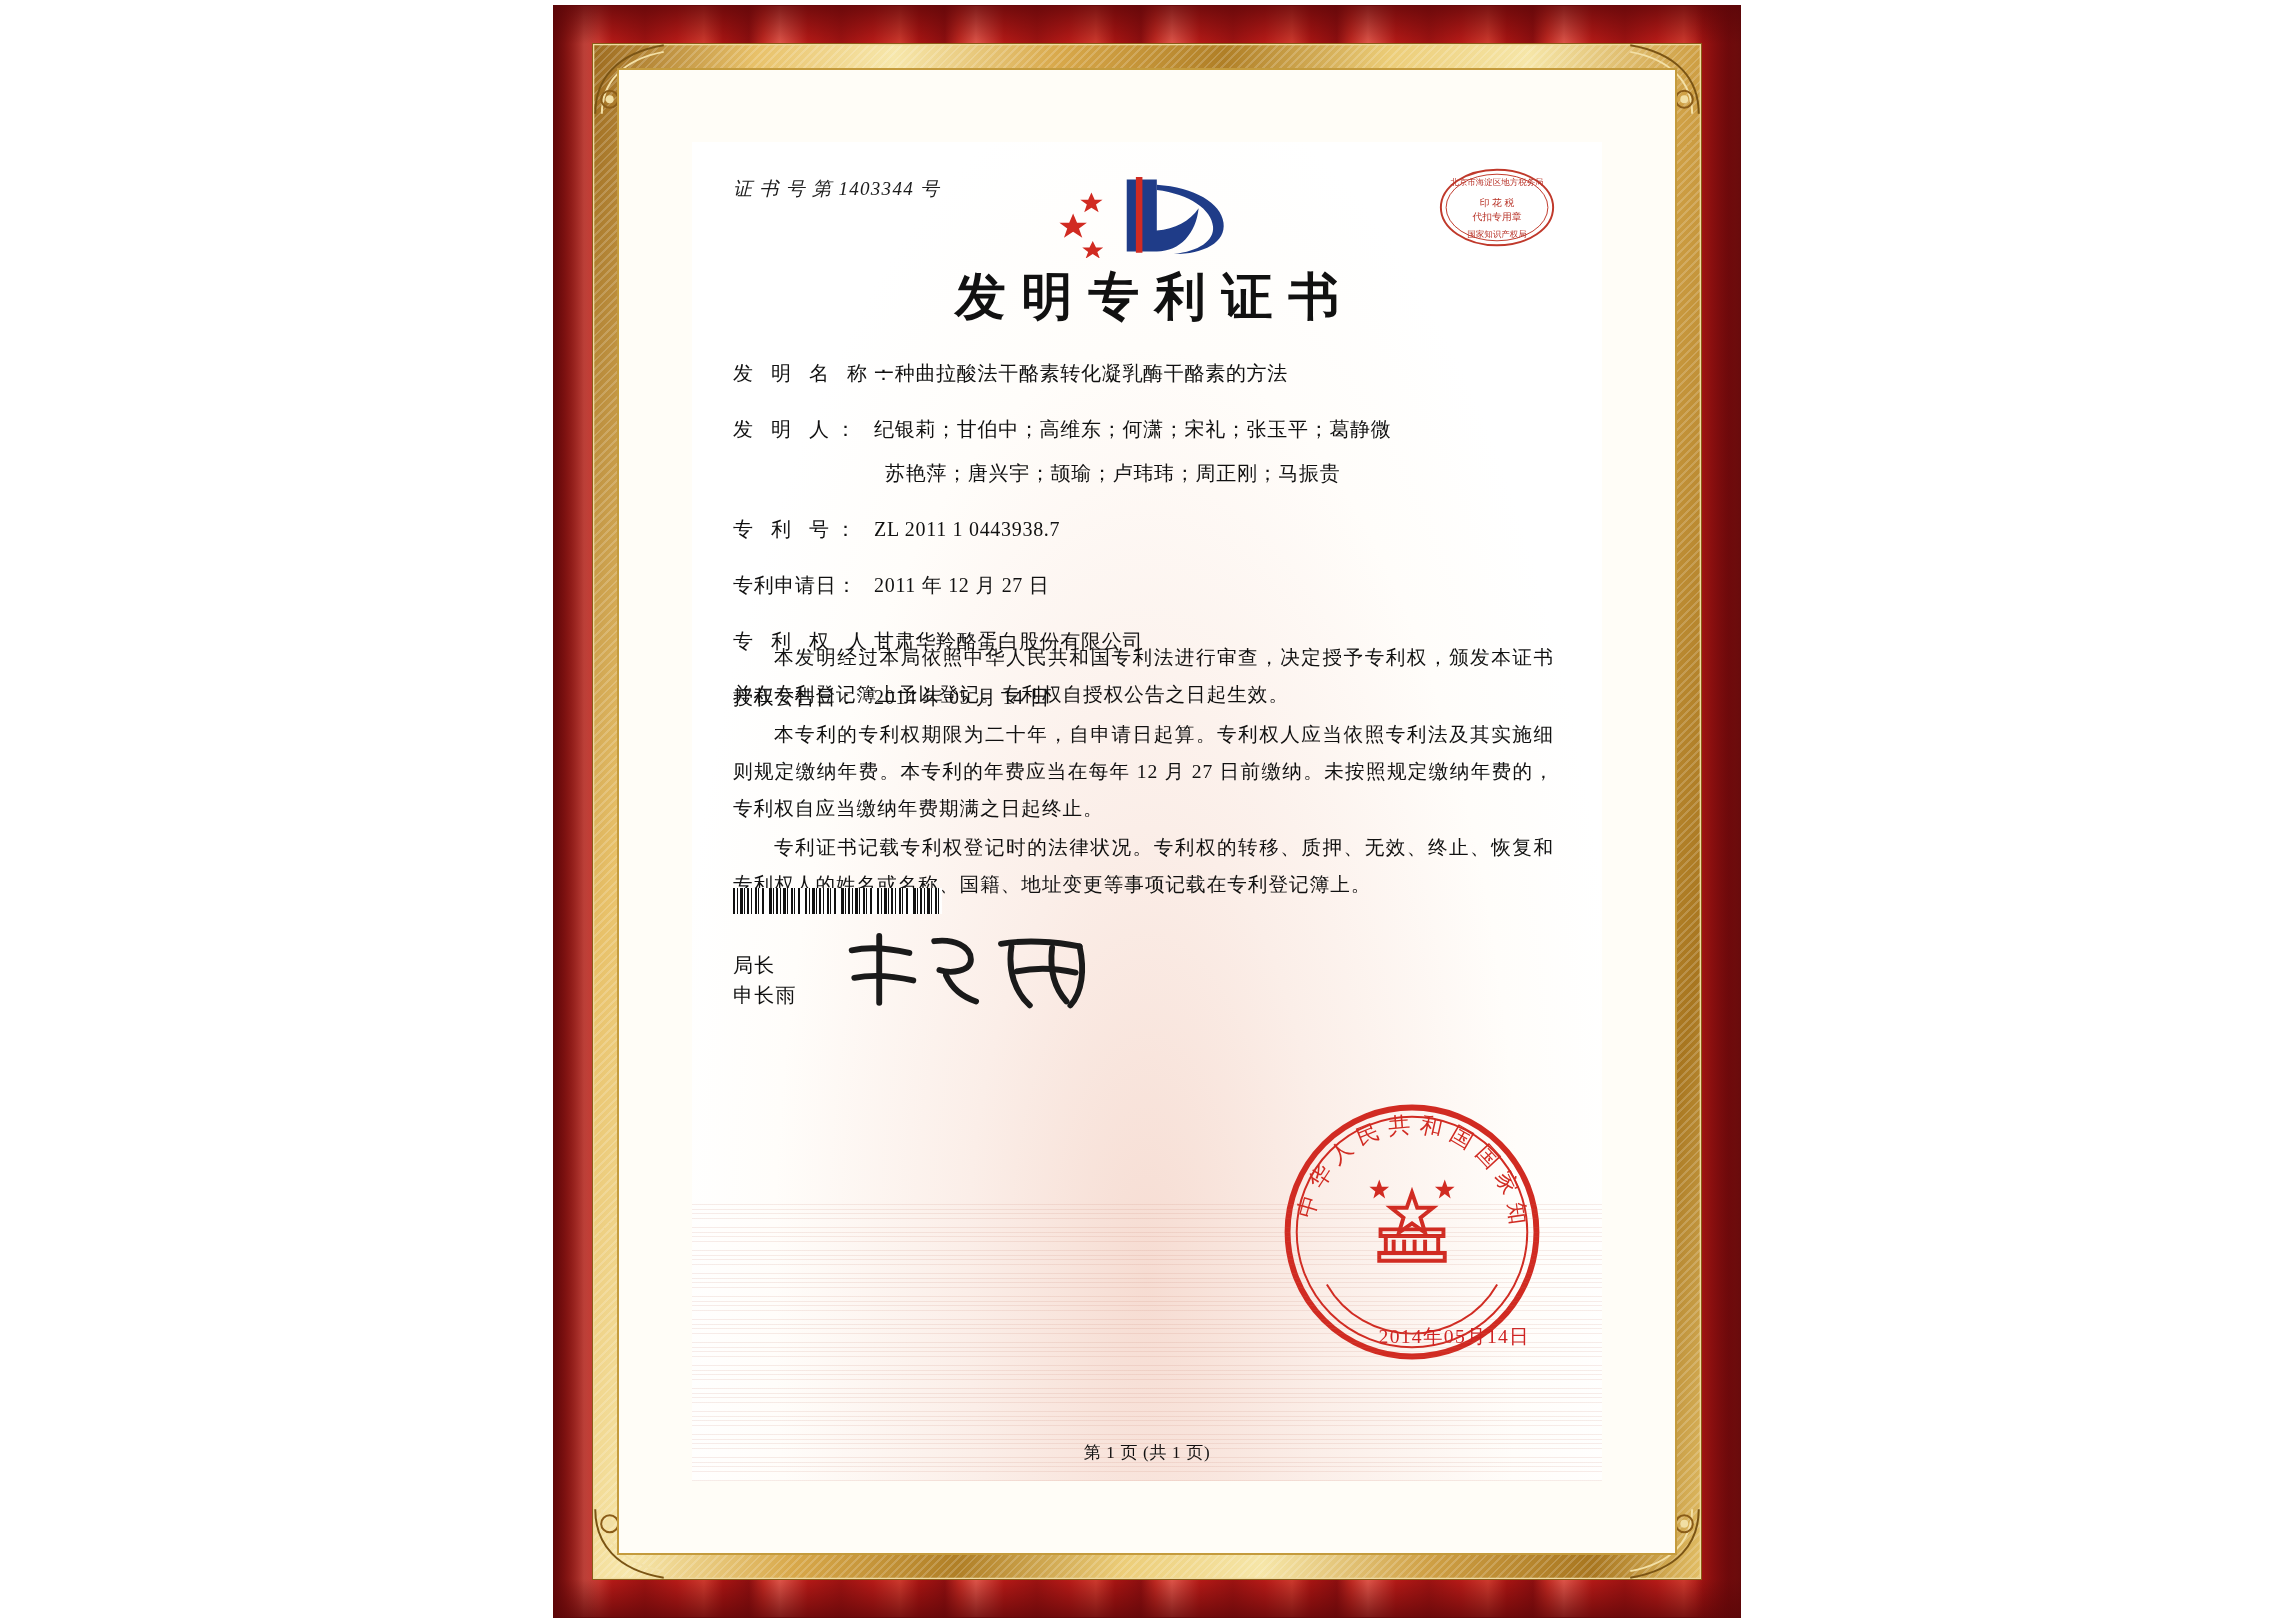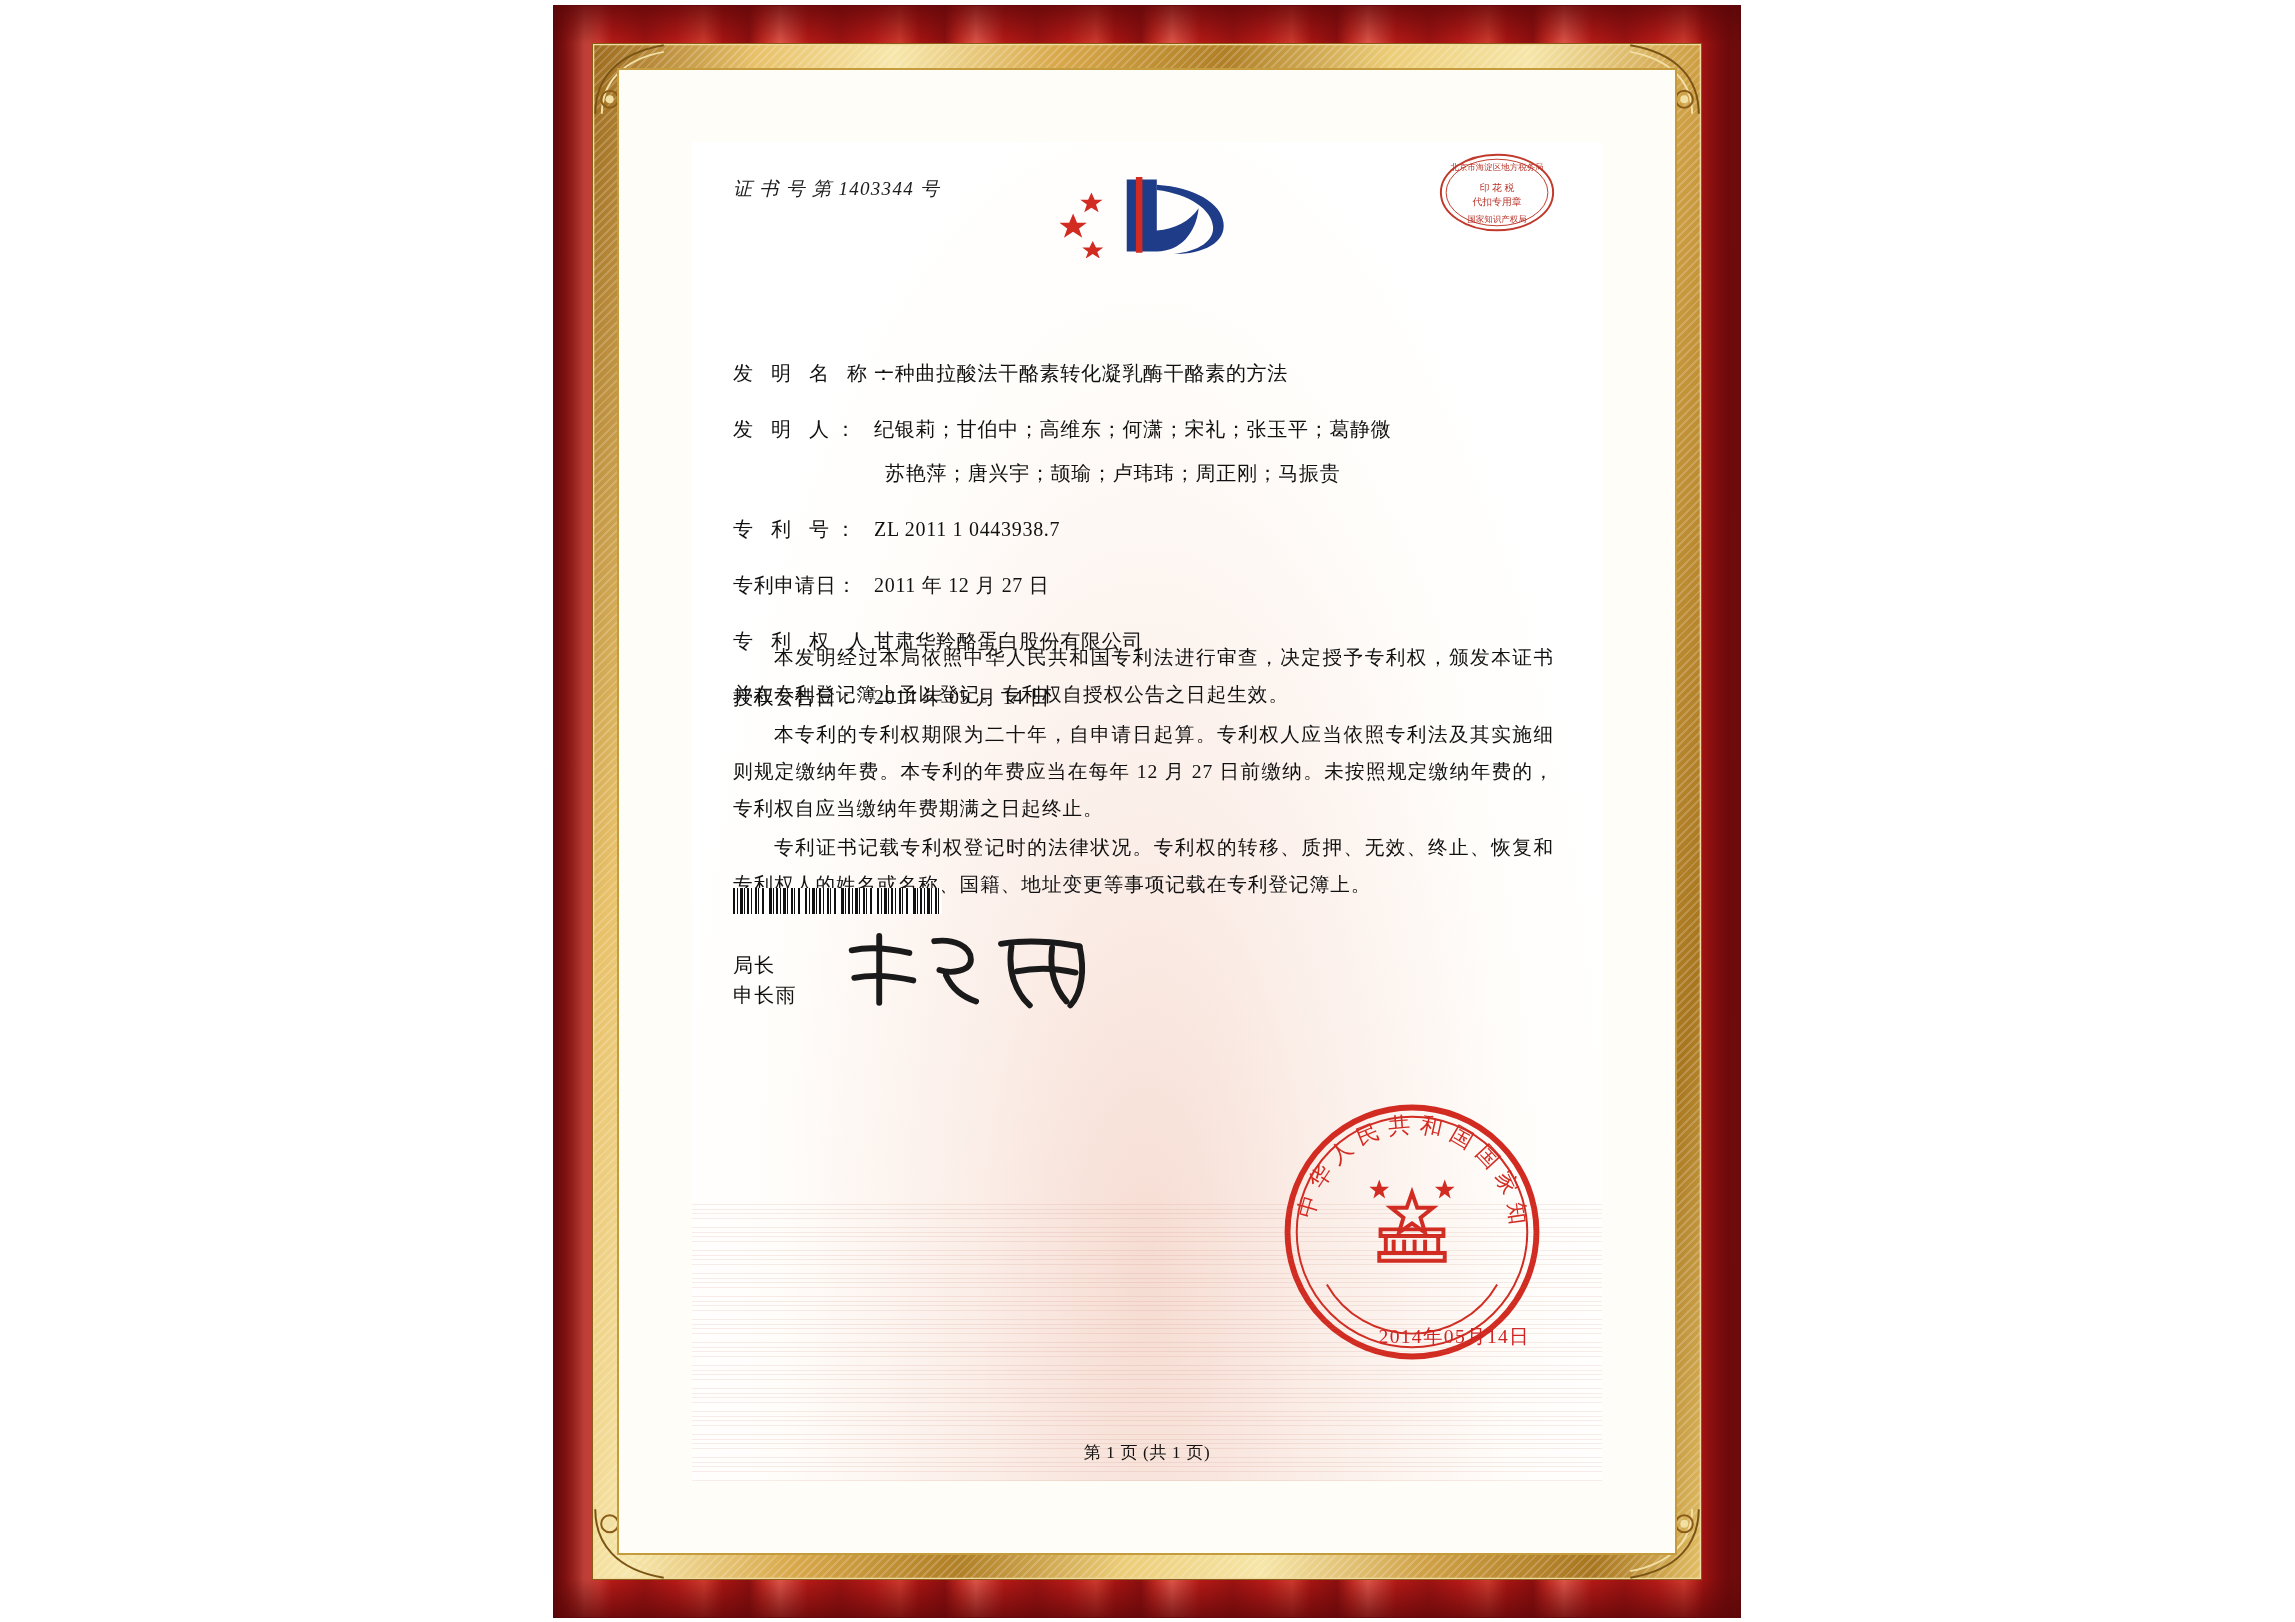--- a/index.html
+++ b/index.html
@@ -160,21 +160,21 @@
     top: 31px;
     transform: translateX(-50%);
     width: 177px;
     height: 85px;
   }
 
   
   .tax-stamp {
     position: absolute;
     right: 43px;
-    top: 8px;
+    top: 23px;
     width: 124px;
     height: 85px;
   }
 
   .title {
     position: absolute;
     left: 0; right: 0;
     top: 121px;
     text-align: center;
     font-size: 51px;
@@ -379,20 +379,21 @@
             <svg width="124" height="85" viewBox="0 0 190 130">
               <ellipse cx="95" cy="65" rx="86" ry="58" fill="none" stroke="#c0392b" stroke-width="3"></ellipse>
               <ellipse cx="95" cy="65" rx="78" ry="51" fill="none" stroke="#c0392b" stroke-width="1.5"></ellipse>
               <text x="95" y="30" font-size="13" fill="#b83227" text-anchor="middle" font-family="'Liberation Sans',sans-serif">北京市海淀区地方税务局</text>
               <text x="95" y="62" font-size="15" fill="#b83227" text-anchor="middle" font-family="'Liberation Sans',sans-serif">印 花 税</text>
               <text x="95" y="84" font-size="15" fill="#b83227" text-anchor="middle" font-family="'Liberation Sans',sans-serif">代扣专用章</text>
               <text x="95" y="110" font-size="13" fill="#b83227" text-anchor="middle" font-family="'Liberation Sans',sans-serif">国家知识产权局</text>
             </svg>
           </div>
 
+          <div class="title">发明专利证书</div>
 
           <div class="fields">
 
             <div class="field">
               <span class="lbl">发 明 名 称：</span><span class="val">一种曲拉酸法干酪素转化凝乳酶干酪素的方法</span>
             </div>
 
             <div class="field">
               <span class="lbl">发 明 人：</span><span class="val">纪银莉；甘伯中；高维东；何潇；宋礼；张玉平；葛静微</span>
               <span class="val2">苏艳萍；唐兴宇；颉瑜；卢玮玮；周正刚；马振贵</span>

